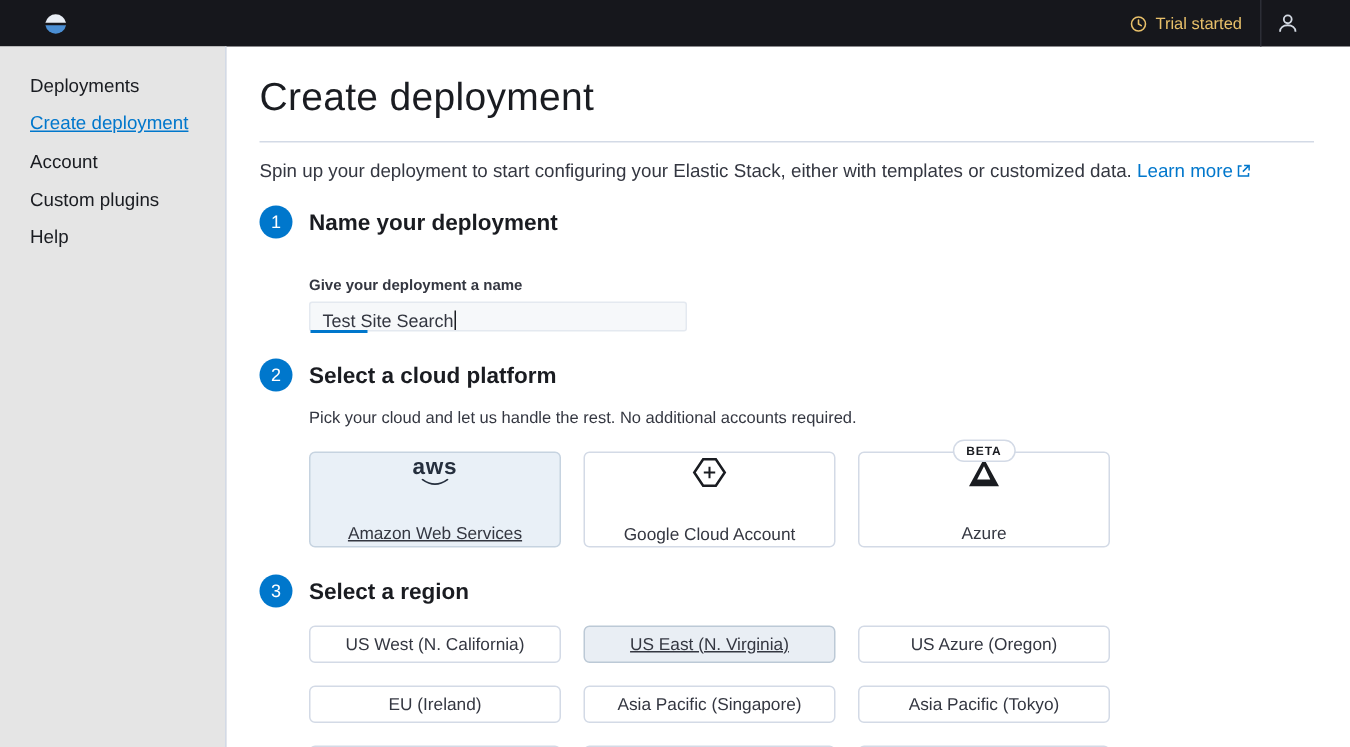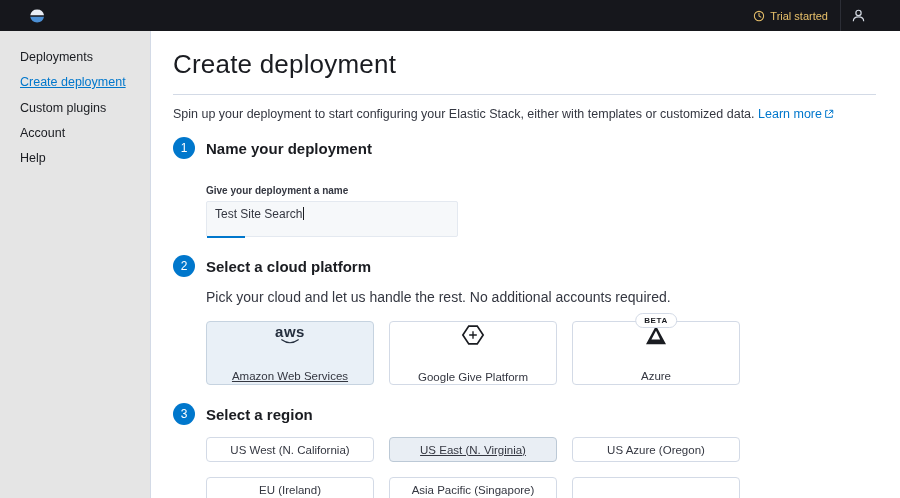--- a/index.html
+++ b/index.html
@@ -32,27 +32,27 @@
 
   .step { margin-bottom:18px; }
   .step-header { display:flex; align-items:center; gap:11px; margin-bottom:10px; }
   .step-circle { width:22px; height:22px; border-radius:50%; background:#0077cc; color:#fff;
     font-size:12px; display:flex; align-items:center; justify-content:center; flex:0 0 22px; }
   .step-title { font-size:15px; font-weight:700; color:#1a1c21; }
   .step-body { margin-left:33px; }
 
   
   .field-label { font-size:10px; font-weight:700; color:#343741; margin:26px 0 5px 0; }
-  .fake-input { width:252px; height:36px; background:#f6f8fa; border:1px solid #e4e9f0; border-radius:2px;
+  .fake-input { width:252px; height:20px; background:#f6f8fa; border:1px solid #e4e9f0; border-radius:2px;
     font-size:12px; color:#343741; padding:0 8px; line-height:25px; position:relative; cursor:text; }
   .fake-input::after { content:""; position:absolute; left:0; bottom:-2px; width:38px; height:2px; background:#0077cc; }
   .caret { display:inline-block; width:1px; height:13px; background:#1a1c21; vertical-align:-2px; margin-left:1px; }
 
   
-  .step-desc { font-size:14px; color:#343741; margin:12px 0 16px 0; }
+  .step-desc { font-size:11px; color:#343741; margin:12px 0 16px 0; }
   .cards { display:flex; gap:15px; }
   .card { width:168px; height:64px; border:1px solid #d3dae6; border-radius:4px; background:#fff;
     display:flex; flex-direction:column; align-items:center; justify-content:center; gap:5px;
     position:relative; cursor:pointer; }
   .card.selected { background:#e9f0f7; border-color:#c6d3e0; }
   .card-label { font-size:11.5px; color:#343741;margin-top:20px; }
   .card.selected .card-label { text-decoration:underline; }
   .beta-badge { position:absolute; top:-9px; left:50%; transform:translateX(-50%); background:#fff;
     border:1px solid #d3dae6; border-radius:8px; padding:2px 8px; font-size:8px; font-weight:700;
     letter-spacing:.6px; color:#1a1c21; }
@@ -91,22 +91,22 @@
         <circle cx="8" cy="5.2" r="2.8" fill="none" stroke="#d4dae3" stroke-width="1.3"></circle>
         <path d="M2.5 14 c0-3 2.4-4.6 5.5-4.6 s5.5 1.6 5.5 4.6" fill="none" stroke="#d4dae3" stroke-width="1.3"></path>
       </svg>
     </div>
   </div>
 </div>
 
 <div class="sidebar">
   <div class="side-item">Deployments</div>
   <div class="side-item active-link">Create deployment</div>
+  <div class="side-item">Account</div>
   <div class="side-item">Custom plugins</div>
-  <div class="side-item">Account</div>
   <div class="side-item">Help</div>
 </div>
 
 <div class="main">
   <h1 class="page-title">Create deployment</h1>
   <hr class="title-rule">
 
   <p class="intro">
     <span>Spin up your deployment to start configuring your Elastic Stack, either with templates or customized data.</span>
     <a class="learn-more">
@@ -147,21 +147,21 @@
             </svg>
           </div>
           <div class="card-label">Amazon Web Services</div>
         </div>
 
         <div class="card">
           <svg width="24" height="22" viewBox="0 0 28 26">
             <path d="M9 2.5 H19 L26 13 L19 23.5 H9 L2 13 Z" fill="none" stroke="#1a1c21" stroke-width="2"></path>
             <path d="M9.5 13 H18.5 M14 8.5 V17.5" stroke="#1a1c21" stroke-width="1.6"></path>
           </svg>
-          <div class="card-label">Google Give Platform</div>
+          <div class="card-label">Google Cloud Account</div>
         </div>
 
         <div class="card">
           <div class="beta-badge">BETA</div>
           <svg width="24" height="20" viewBox="0 0 28 24">
             <path d="M14 1 L26 23 H2 Z M14 7 L8.5 17.5 L19 17.5" fill="#1a1c21" fill-rule="evenodd"></path>
           </svg>
           <div class="card-label">Azure</div>
         </div>
 
@@ -174,19 +174,20 @@
       <div class="step-circle">3</div>
       <div class="step-title">Select a region</div>
     </div>
     <div class="step-body">
       <div class="regions">
         <div class="region-btn">US West (N. California)</div>
         <div class="region-btn selected">US East (N. Virginia)</div>
         <div class="region-btn">US Azure (Oregon)</div>
         <div class="region-btn">EU (Ireland)</div>
         <div class="region-btn">Asia Pacific (Singapore)</div>
+        <div class="region-btn">Asia Pacific (Tokyo)</div>
         <div class="region-btn"></div>
         <div class="region-btn"></div>
         <div class="region-btn"></div>
       </div>
     </div>
   </div>
 </div>
 
 </body></html>

